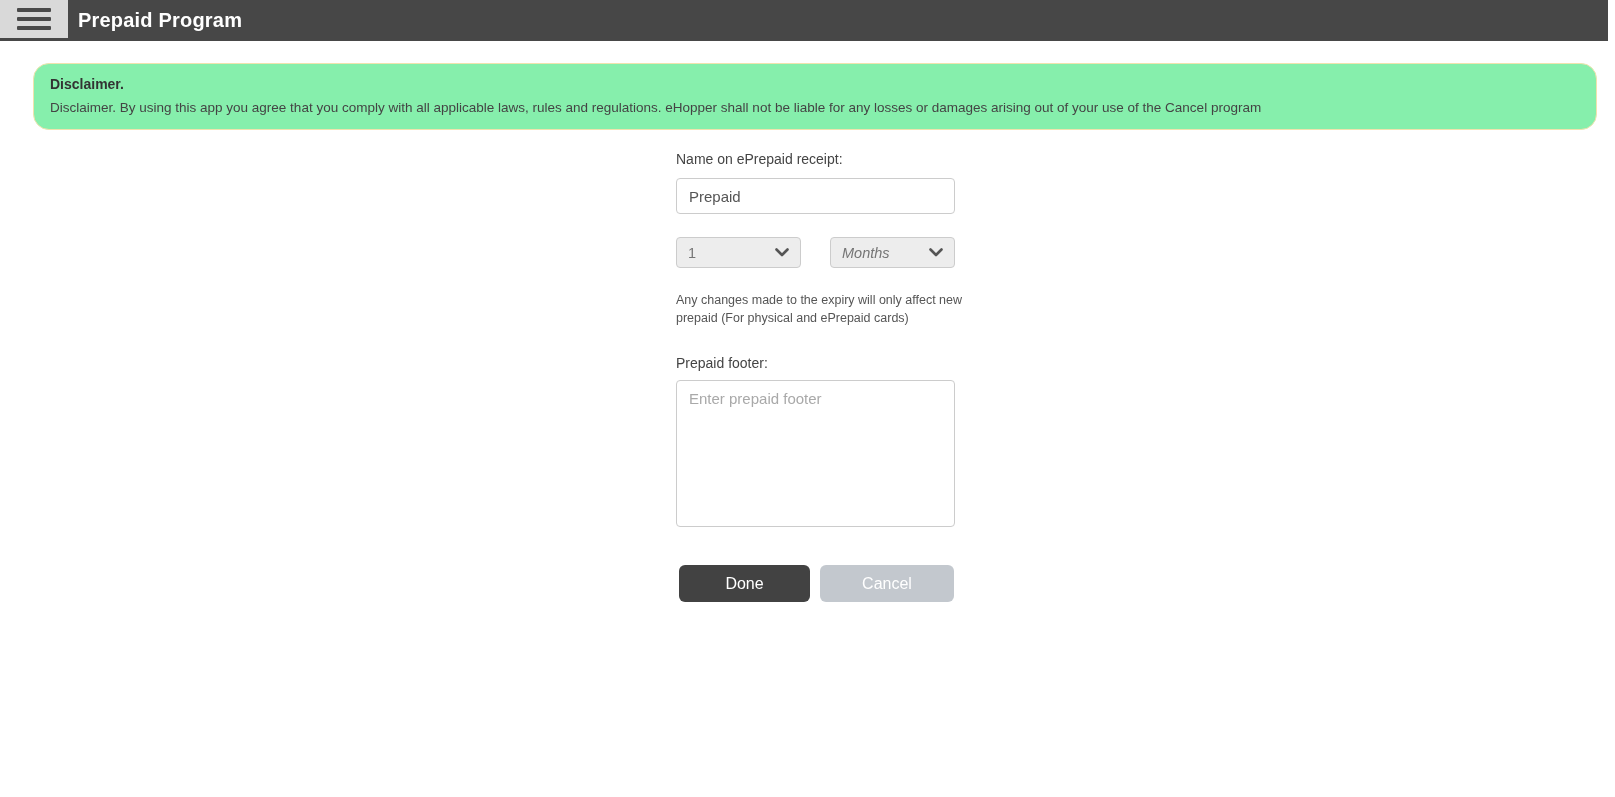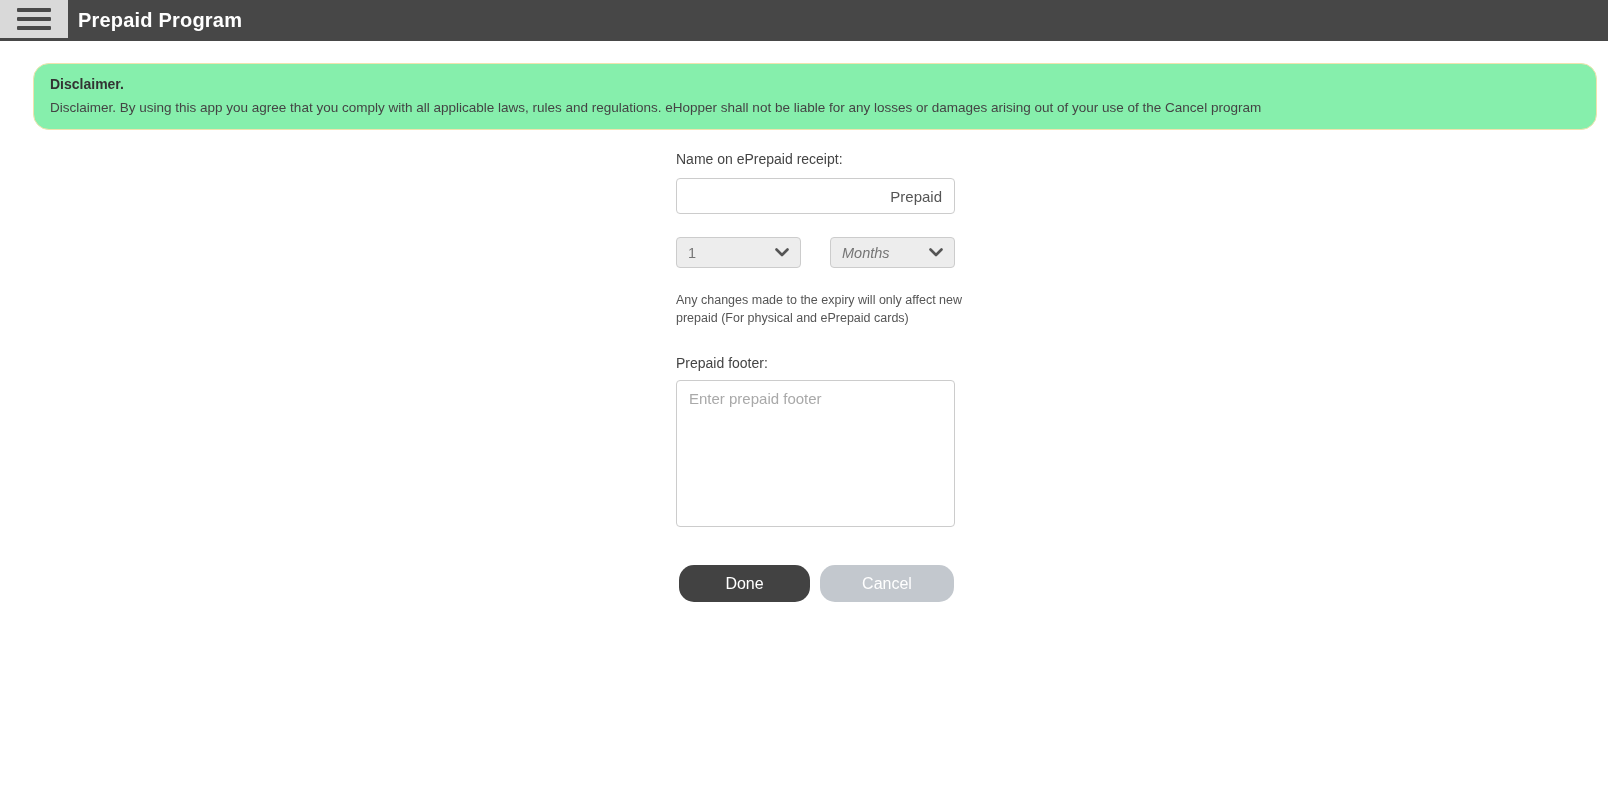--- a/index.html
+++ b/index.html
@@ -82,21 +82,20 @@
     margin-top: 11px;
     width: 279px; height: 36px;
     border: 1px solid #cccccc;
     border-radius: 4px;
     padding: 0 12px;
     font-family: "Liberation Sans", sans-serif;
     font-size: 15px;
     color: #555555;
     background: #ffffff;
     outline: none;
-    text-align: right;
   }
 
   .checkbox-row {
     margin-top: 29px;
     display: flex; align-items: center;
   }
   .checkbox {
     width: 21px; height: 21px;
     background: #ffffff;
     border: 1px solid #bbbbbb;
@@ -153,21 +152,21 @@
   .footer-textarea::placeholder { color: #a9a9a9; opacity: 1; }
 
   .buttons-row {
     margin-top: 34px;
     display: flex;
     padding-left: 3px;
   }
   .btn {
     height: 37px;
     border: none;
-    border-radius: 15px;
+    border-radius: 6px;
     font-family: "Liberation Sans", sans-serif;
     font-size: 16px;
     color: #ffffff;
     cursor: pointer;
     text-align: center;
   }
   .btn-done { width: 131px; background: #424242; }
   .btn-cancel { width: 134px; background: #c3c8ce; margin-left: 10px; }
 </style>
 </head>

